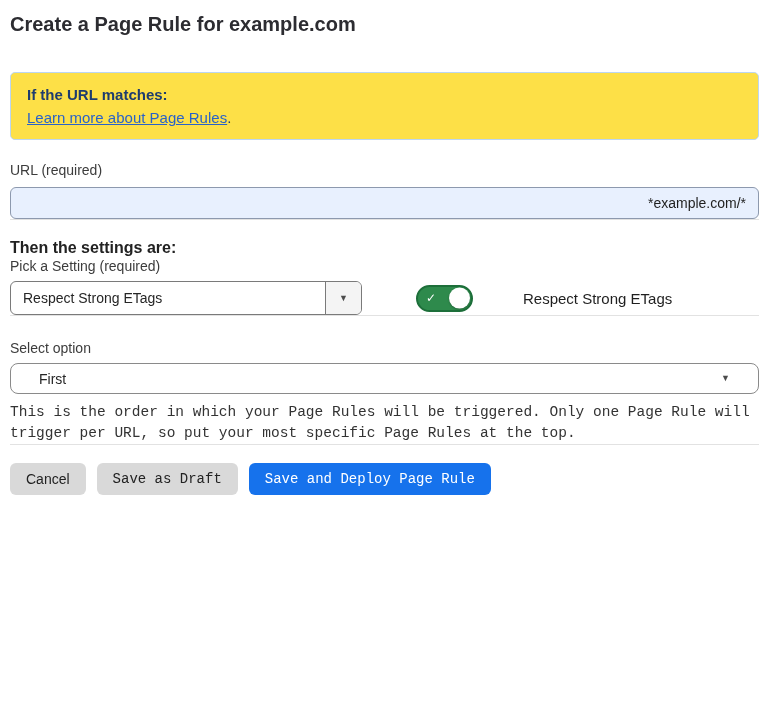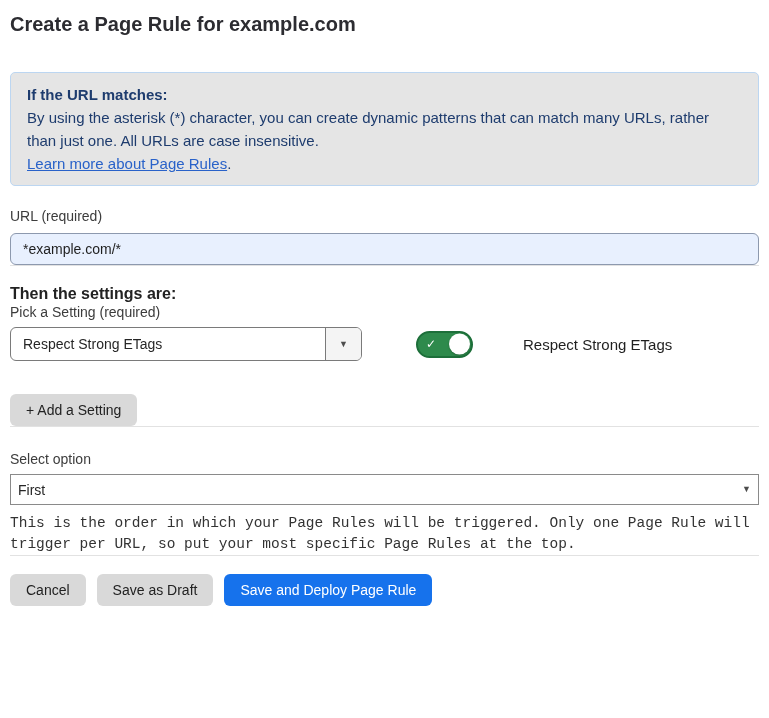--- a/index.html
+++ b/index.html
@@ -14,21 +14,21 @@
 
   h1.page-title {
     font-size: 20px;
     line-height: 24px;
     font-weight: 700;
     color: #2c2c31;
     margin-bottom: 36px;
   }
 
   .info-box {
-    background: #e5e5e5;
+    background: #fde047;
     border: 1px solid #bcd6f1;
     border-radius: 5px;
     padding: 10px 16px;
     color: #1e3c6e;
     font-size: 15px;
     line-height: 23px;
     margin-bottom: 22px;
   }
   .info-box .info-heading { font-weight: 700; }
   .info-box a.info-link {
@@ -49,20 +49,21 @@
     width: 100%;
     height: 32px;
     background: #e8f0fe;
     border: 1px solid #8d99ae;
     border-radius: 6px;
     padding: 0 12px;
     font-size: 14px;
     color: #1f1f1f;
     font-family: "Liberation Sans", "DejaVu Sans", sans-serif;
     outline: none;
+    text-align: right;
   }
 
   hr.divider {
     border: none;
     border-top: 1px solid #e2e2e2;
     margin: 0;
   }
   .hr-1 { margin-top: 35px; }
   .hr-2 { margin-top: 18px; }
   .hr-3 { margin-top: 14px; }
@@ -168,54 +169,53 @@
 
   .order-label { margin-top: 24px; margin-bottom: 6px; }
 
   .order-select {
     display: flex;
     align-items: center;
     width: 100%;
     height: 31px;
     background: #ffffff;
     border: 1px solid #8a8a8a;
-    border-radius: 0;
-    padding: 0 7px;
+    border-radius: 8px;
+    padding: 0 28px;
     font-size: 14px;
     color: #262626;
     cursor: pointer;
   }
   .order-select .order-value { flex: 1; }
 
   .help-text {
     margin-top: 8px;
     font-size: 14.5px;
     line-height: 21px;
     color: #333333;
     max-width: 745px;
     font-family: Liberation Mono, monospace;
   }
 
   .actions {
     margin-top: 18px;
     display: flex;
     align-items: flex-end;
   }
-  .actions .btn + .btn { margin-left: 11px; }
+  .actions .btn + .btn { margin-left: 11px; font-family: Liberation Mono, monospace; }
 </style>
 </head>
 <body>
 
 <div class="page">
 
   <h1 class="page-title">Create a Page Rule for example.com</h1>
 
   <div class="info-box">
     <div class="info-heading">If the URL matches:</div>
-    <div class="info-body">By using the asterisk (*) character, you can create dynamic patterns that can match many URLs, rather than just one. All URLs are case insensitive.</div>
     <div><a class="info-link">Learn more about Page Rules</a><span>.</span></div>
   </div>
 
   <div class="field-label">URL (required)</div>
   <input class="url-input" type="text" value="*example.com/*" style="">
 
   <hr class="divider hr-1">
 
   <h2 class="section-heading">Then the settings are:</h2>
 
@@ -228,21 +228,20 @@
         <span class="chevron">▼</span>
       </div>
     </div>
     <div class="toggle" role="switch" aria-checked="true">
       <span class="check-icon">✓</span>
       <span class="knob"></span>
     </div>
     <div class="toggle-label">Respect Strong ETags</div>
   </div>
 
-  <button class="btn btn-gray add-setting-btn">+ Add a Setting</button>
 
   <hr class="divider hr-2">
 
 
   <div class="field-label order-label">Select option</div>
 
   <div class="order-select">
     <div class="order-value">First</div>
     <span class="chevron">▼</span>
   </div>

